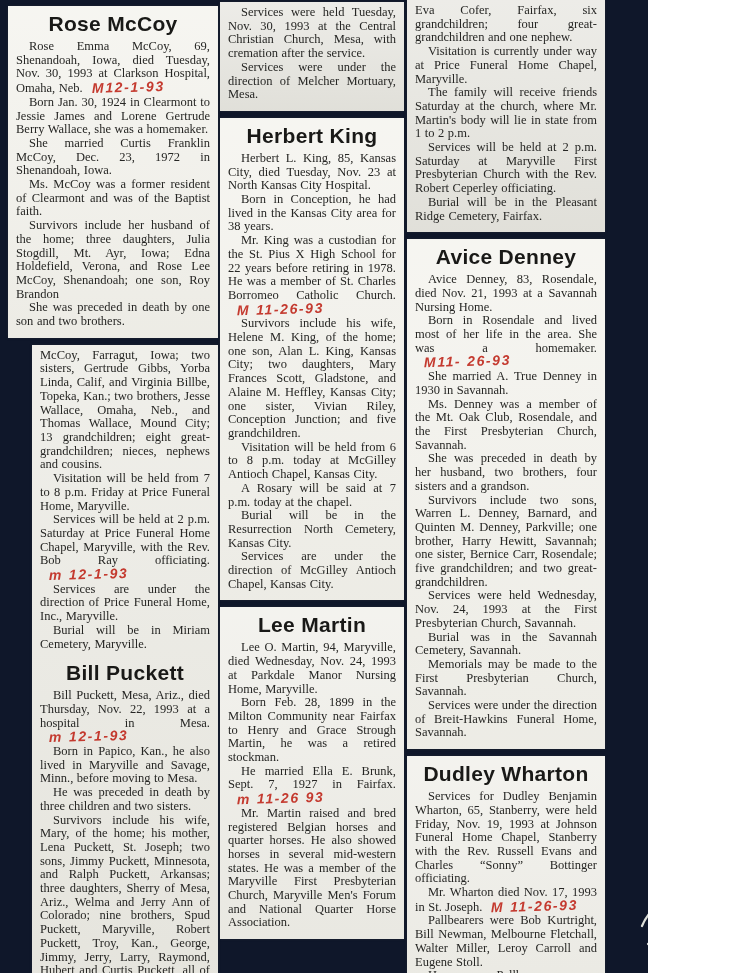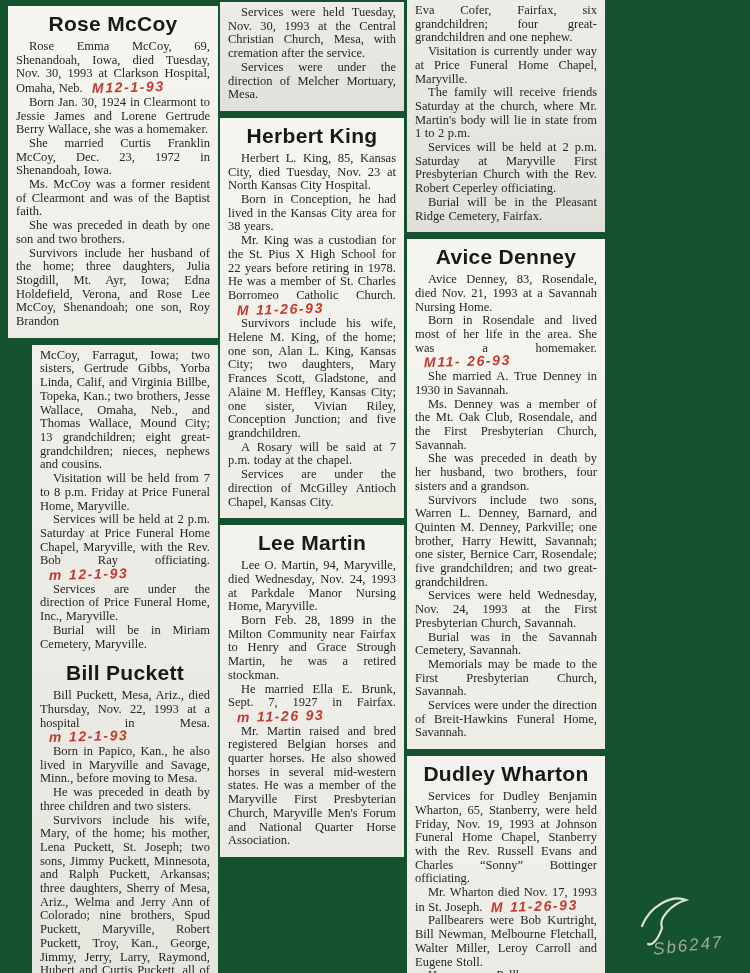--- a/index.html
+++ b/index.html
@@ -1,19 +1,19 @@
 <!DOCTYPE html>
 <html><head>
 <meta charset="utf-8">
 <style>
   html,body{margin:0;padding:0;}
   .page{
     position:relative;
-    width:750px;height:973px;
-    background:#14532d;
+    width:648px;height:973px;
+    background:#0f172a;
     overflow:hidden;
     font-family:"Liberation Serif", serif;
     color:#262624;
   }
   .col{position:absolute;}
   #col0{left:8px;   top:6px; width:210px;}
   #col1{left:220px; top:2px; width:184px;}
   #col2{left:407px; top:0;   width:198px;}
   .clip{
     padding:4px 8px 9px 8px;
@@ -75,22 +75,22 @@
 <body>
 
 <div class="page">
   <div class="col" id="col0">
       <div class="clip tone-light">
         <h2>Rose McCoy</h2>
         <p>Rose Emma McCoy, 69, Shenandoah, Iowa, died Tuesday, Nov. 30, 1993 at Clarkson Hospital, Omaha, Neb.<span class="ink" style="color: rgb(196, 58, 47);">M12-1-93</span></p>
         <p>Born Jan. 30, 1924 in Clearmont to Jessie James and Lorene Gertrude Berry Wallace, she was a homemaker.</p>
         <p>She married Curtis Franklin McCoy, Dec. 23, 1972 in Shenandoah, Iowa.</p>
         <p>Ms. McCoy was a former resident of Clearmont and was of the Baptist faith.</p>
+        <p>Survivors include her husband of the home; three daughters, Julia Stogdill, Mt. Ayr, Iowa; Edna Holdefield, Verona, and Rose Lee McCoy, Shenandoah; one son, Roy Brandon</p>
         <p>She was preceded in death by one son and two brothers.</p>
-        <p>Survivors include her husband of the home; three daughters, Julia Stogdill, Mt. Ayr, Iowa; Edna Holdefield, Verona, and Rose Lee McCoy, Shenandoah; one son, Roy Brandon</p>
       </div>
       <div class="clip tone-mid">
         <p class="no-indent">McCoy, Farragut, Iowa; two sisters, Gertrude Gibbs, Yorba Linda, Calif, and Virginia Billbe, Topeka, Kan.; two brothers, Jesse Wallace, Omaha, Neb., and Thomas Wallace, Mound City; 13 grandchildren; eight great-grandchildren; nieces, nephews and cousins.</p>
         <p>Visitation will be held from 7 to 8 p.m. Friday at Price Funeral Home, Maryville.</p>
         <p>Services will be held at 2 p.m. Saturday at Price Funeral Home Chapel, Maryville, with the Rev. Bob Ray officiating.<span class="ink" style="color: rgb(196, 58, 47);">m 12-1-93</span></p>
         <p>Services are under the direction of Price Funeral Home, Inc., Maryville.</p>
         <p>Burial will be in Miriam Cemetery, Maryville.</p>
         <h2>Bill Puckett</h2>
         <p>Bill Puckett, Mesa, Ariz., died Thursday, Nov. 22, 1993 at a hospital in Mesa.<span class="ink" style="color: rgb(196, 58, 47);">m 12-1-93</span></p>
         <p>Born in Papico, Kan., he also lived in Maryville and Savage, Minn., before moving to Mesa.</p>
@@ -102,21 +102,23 @@
       <div class="clip tone-dark">
         <p>Services were held Tuesday, Nov. 30, 1993 at the Central Christian Church, Mesa, with cremation after the service.</p>
         <p>Services were under the direction of Melcher Mortuary, Mesa.</p>
       </div>
       <div class="clip tone-light">
         <h2>Herbert King</h2>
         <p>Herbert L. King, 85, Kansas City, died Tuesday, Nov. 23 at North Kansas City Hospital.</p>
         <p>Born in Conception, he had lived in the Kansas City area for 38 years.</p>
         <p>Mr. King was a custodian for the St. Pius X High School for 22 years before retiring in 1978. He was a member of St. Charles Borromeo Catholic Church.<span class="ink" style="color: rgb(196, 58, 47);">M 11-26-93</span></p>
         <p>Survivors include his wife, Helene M. King, of the home; one son, Alan L. King, Kansas City; two daughters, Mary Frances Scott, Gladstone, and Alaine M. Heffley, Kansas City; one sister, Vivian Riley, Conception Junction; and five grandchildren.</p>
+        <p>Visitation will be held from 6 to 8 p.m. today at McGilley Antioch Chapel, Kansas City.</p>
         <p>A Rosary will be said at 7 p.m. today at the chapel.</p>
+        <p>Burial will be in the Resurrection North Cemetery, Kansas City.</p>
         <p>Services are under the direction of McGilley Antioch Chapel, Kansas City.</p>
       </div>
       <div class="clip tone-light2">
         <h2>Lee Martin</h2>
         <p>Lee O. Martin, 94, Maryville, died Wednesday, Nov. 24, 1993 at Parkdale Manor Nursing Home, Maryville.</p>
         <p>Born Feb. 28, 1899 in the Milton Community near Fairfax to Henry and Grace Strough Martin, he was a retired stockman.</p>
         <p>He married Ella E. Brunk, Sept. 7, 1927 in Fairfax.<span class="ink" style="color: rgb(196, 58, 47);">m 11-26 93</span></p>
         <p>Mr. Martin raised and bred registered Belgian horses and quarter horses. He also showed horses in several mid-western states. He was a member of the Maryville First Presbyterian Church, Maryville Men's Forum and National Quarter Horse Association.</p>
       </div>
     </div>

